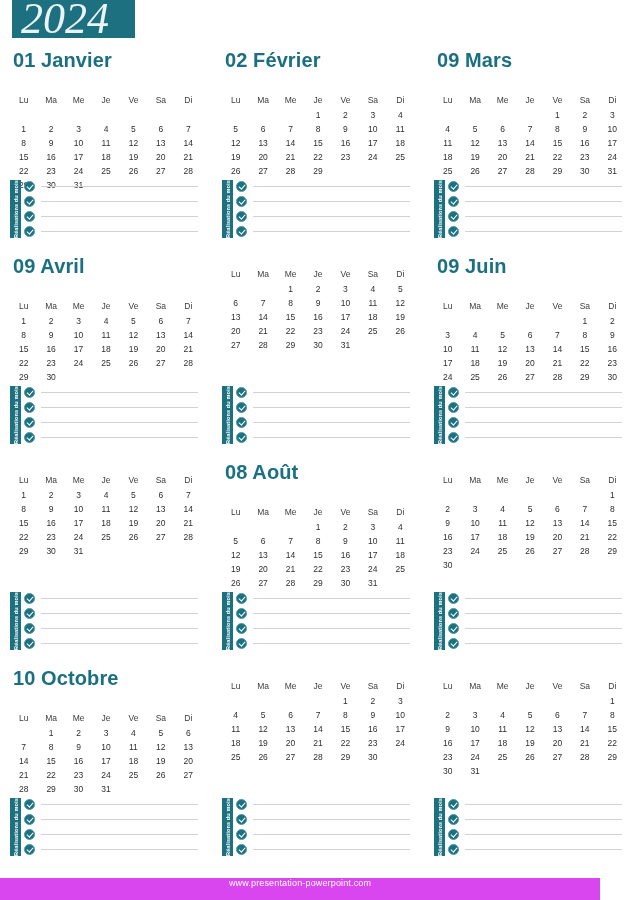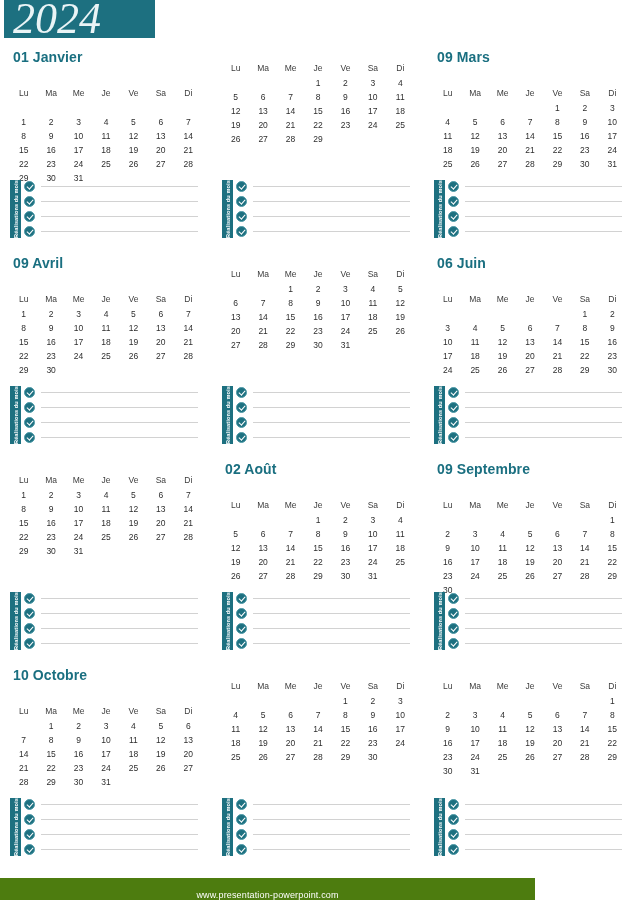--- a/index.html
+++ b/index.html
@@ -15,23 +15,23 @@
     position: relative;
     width: 636px;
     height: 900px;
     background: #ffffff;
     overflow: hidden;
   }
 
   
   .year-banner {
     position: absolute;
-    left: 4px;
+    left: 12px;
     top: 0;
-    width: 151px;
+    width: 123px;
     height: 38px;
     background: #1d7080;
   }
   .year-banner .year-text {
     position: absolute;
     left: 9px;
     top: -5px;
     font-family: "Liberation Serif", serif;
     font-style: italic;
     font-weight: 400;
@@ -51,21 +51,21 @@
     grid-template-columns: repeat(3, 212px);
     grid-template-rows: repeat(4, 206px);
   }
 
   .month {
     position: relative;
     padding: 0 10px;
   }
 
   .month-title {
-    font-size: 14px;
+    font-size: 20px;
     font-weight: 700;
     color: #1a6f80;
     letter-spacing: 0.1px;
     padding-left: 3px;
     padding-top: 9px;
     white-space: nowrap;
   }
 
   .dow-row {
     display: grid;
@@ -166,25 +166,25 @@
     background: #d2d2d2;
     margin-left: 6px;
     margin-right: 4px;
   }
 
   
   .footer {
     position: absolute;
     left: 0;
     bottom: 0;
-    width: 535px;
+    width: 600px;
     height: 22px;
-    background: #4d7c0f;
+    background: #d946ef;
     display: flex;
-    align-items: flex-end;
+    align-items: flex-start;
     justify-content: center;
   }
   .footer-text {
     font-size: 9px;
     color: #ffffff;
     letter-spacing: 0.15px;
   }
 </style>
 </head>
 <body>
@@ -269,20 +269,21 @@
               <span class="note-rule"></span>
             </div>
             <div class="note-line">
               <span class="check-badge"></span>
               <span class="note-rule"></span>
             </div>
           </div>
         </div>
       </div>
       <div class="month">
+        <div class="month-title">02 Février</div>
         <div class="dow-row">
           <div class="dow">Lu</div>
           <div class="dow">Ma</div>
           <div class="dow">Me</div>
           <div class="dow">Je</div>
           <div class="dow">Ve</div>
           <div class="dow">Sa</div>
           <div class="dow">Di</div>
         </div>
         <div class="days-grid">
@@ -583,21 +584,21 @@
               <span class="note-rule"></span>
             </div>
             <div class="note-line">
               <span class="check-badge"></span>
               <span class="note-rule"></span>
             </div>
           </div>
         </div>
       </div>
       <div class="month">
-        <div class="month-title">06 Juin</div>
+        <div class="month-title">09 Juin</div>
         <div class="dow-row">
           <div class="dow">Lu</div>
           <div class="dow">Ma</div>
           <div class="dow">Me</div>
           <div class="dow">Je</div>
           <div class="dow">Ve</div>
           <div class="dow">Sa</div>
           <div class="dow">Di</div>
         </div>
         <div class="days-grid">
@@ -740,21 +741,21 @@
               <span class="note-rule"></span>
             </div>
             <div class="note-line">
               <span class="check-badge"></span>
               <span class="note-rule"></span>
             </div>
           </div>
         </div>
       </div>
       <div class="month">
-        <div class="month-title">02 Août</div>
+        <div class="month-title">08 Août</div>
         <div class="dow-row">
           <div class="dow">Lu</div>
           <div class="dow">Ma</div>
           <div class="dow">Me</div>
           <div class="dow">Je</div>
           <div class="dow">Ve</div>
           <div class="dow">Sa</div>
           <div class="dow">Di</div>
         </div>
         <div class="days-grid">
@@ -819,21 +820,20 @@
               <span class="note-rule"></span>
             </div>
             <div class="note-line">
               <span class="check-badge"></span>
               <span class="note-rule"></span>
             </div>
           </div>
         </div>
       </div>
       <div class="month">
-        <div class="month-title">09 Septembre</div>
         <div class="dow-row">
           <div class="dow">Lu</div>
           <div class="dow">Ma</div>
           <div class="dow">Me</div>
           <div class="dow">Je</div>
           <div class="dow">Ve</div>
           <div class="dow">Sa</div>
           <div class="dow">Di</div>
         </div>
         <div class="days-grid">

